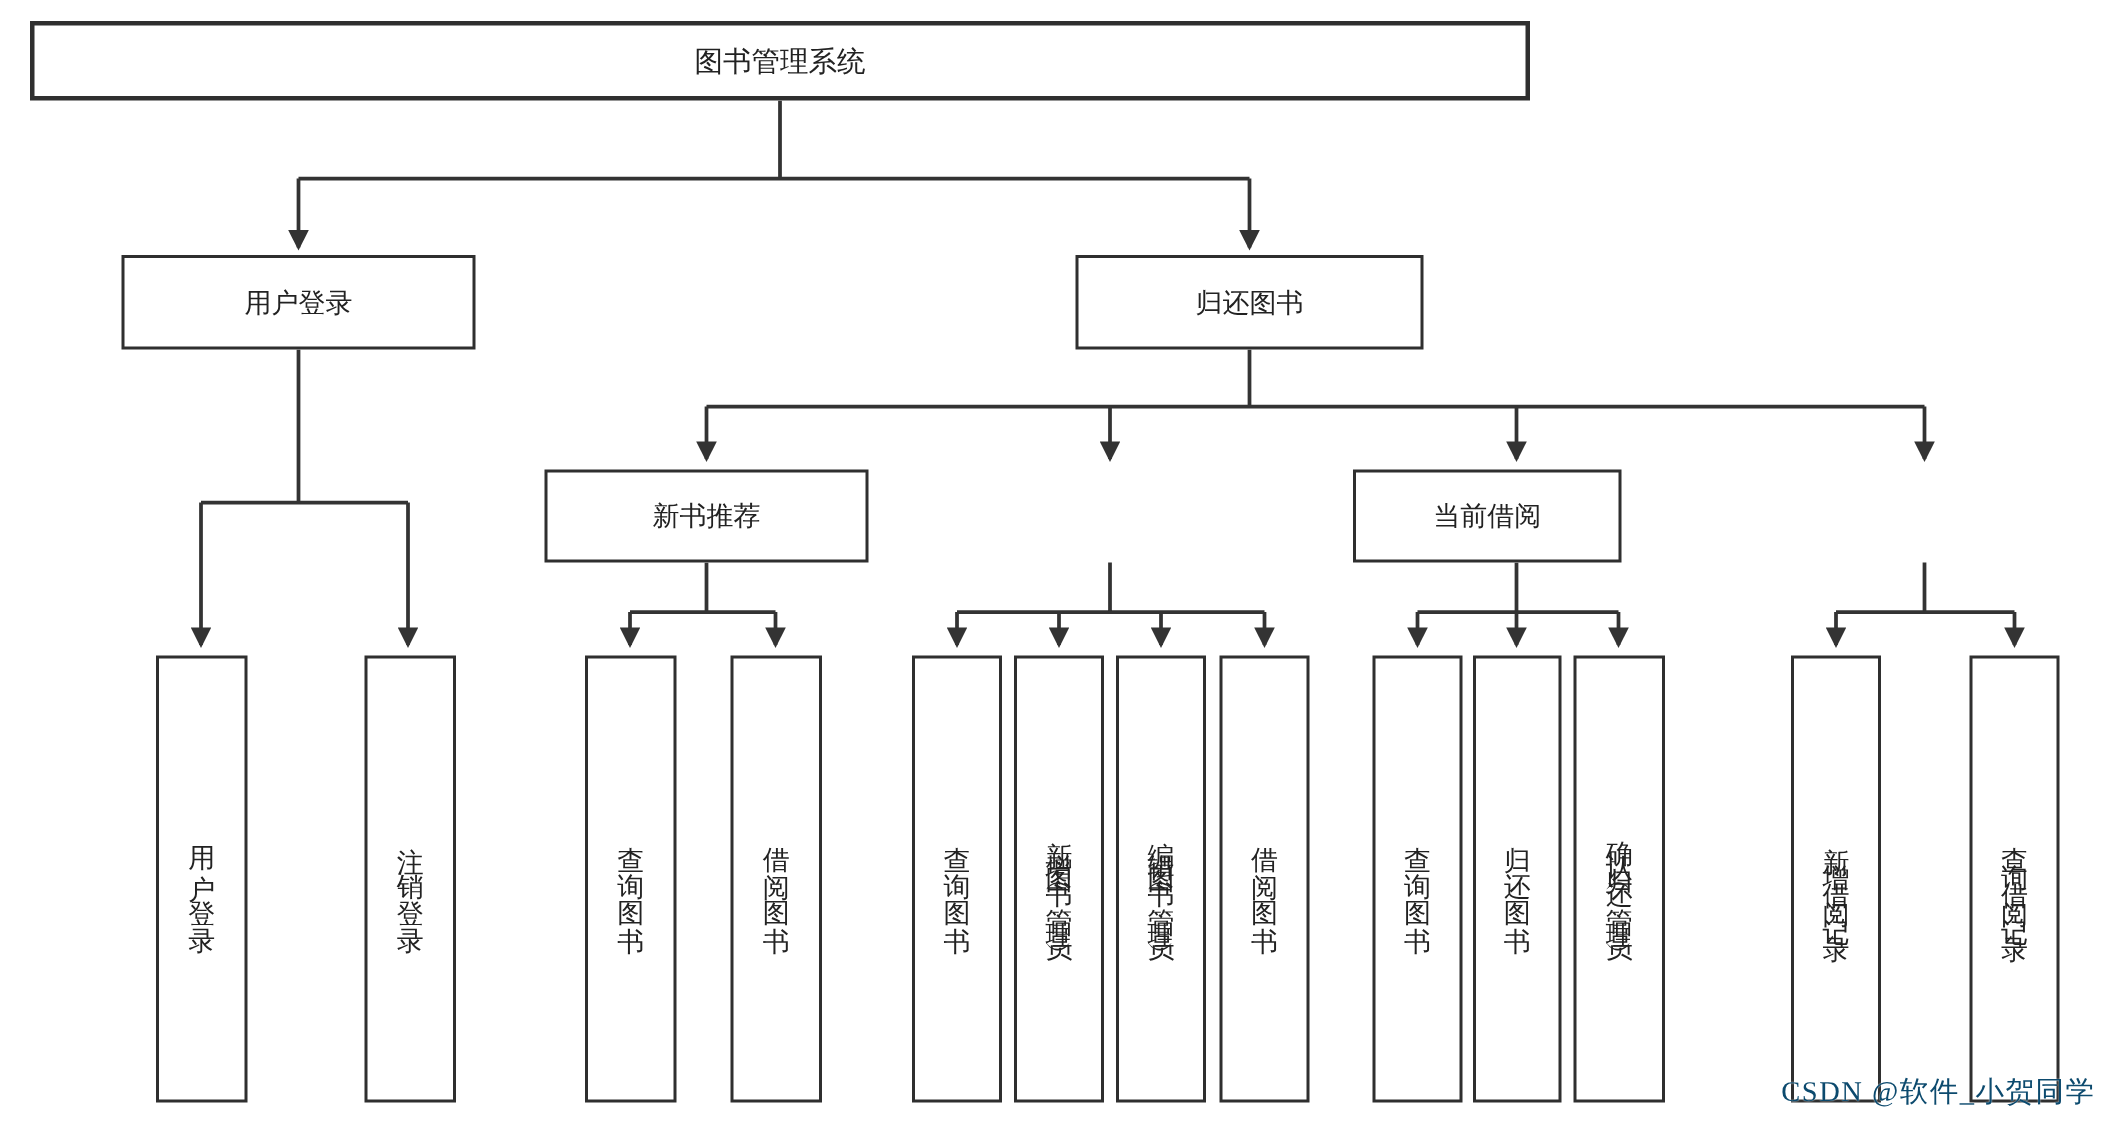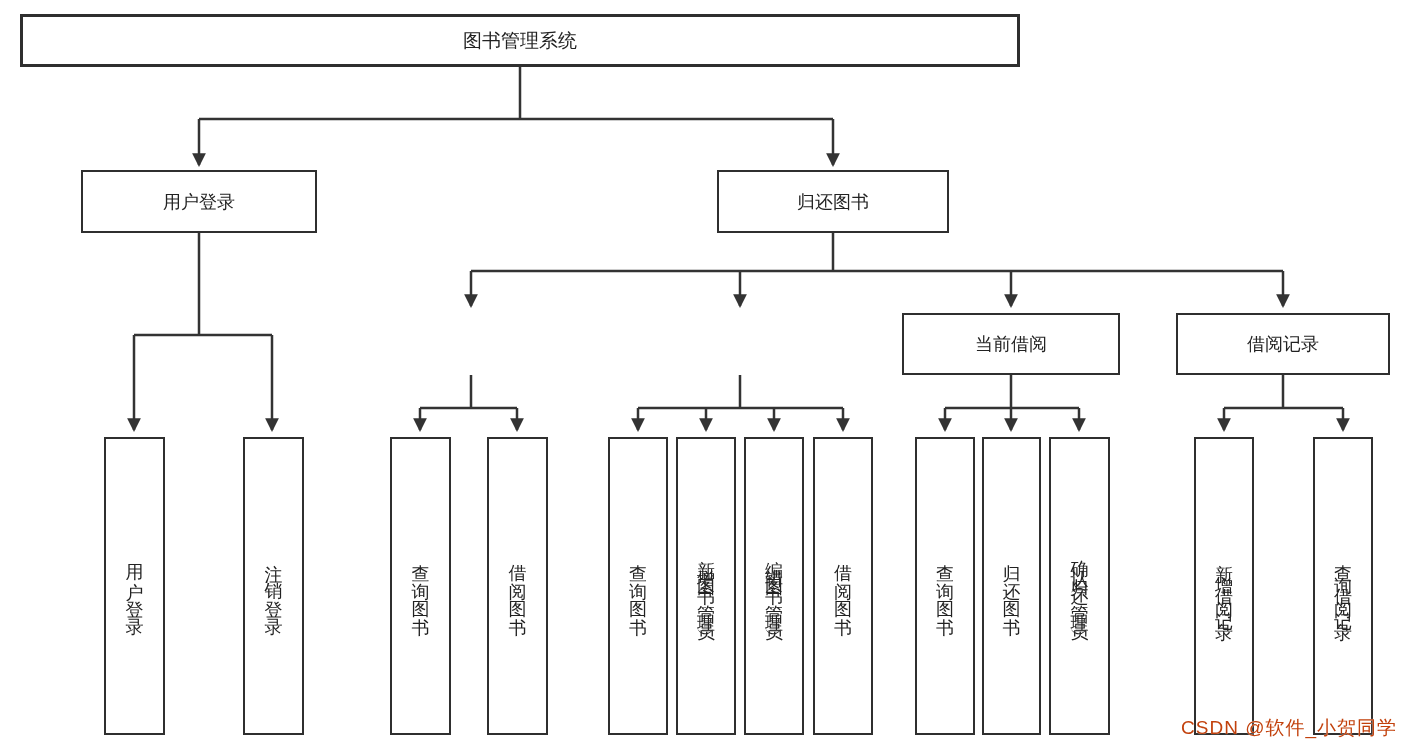--- a/index.html
+++ b/index.html
@@ -1,21 +1,21 @@
 <!DOCTYPE html>
 <html><head>
 <meta charset="utf-8">
 <style>
   html,body{margin:0;padding:0;background:#ffffff;}
   .canvas{
     position:relative;
     width:1405px;height:747px;
     background:#ffffff;
     overflow:hidden;
-    font-family:Liberation Sans, sans-serif;
+    font-family:Liberation Serif, serif;
   }
   .connectors{position:absolute;left:0;top:0;}
   .box{
     position:absolute;
     box-sizing:border-box;
     background:#ffffff;
     border:2px solid #2f2f2f;
     display:flex;
     align-items:center;
     justify-content:center;
@@ -29,21 +29,21 @@
     text-orientation:mixed;
     white-space:nowrap;
   }
   .sp4{letter-spacing:18px;}
   .sp6{letter-spacing:12px;}
   .sp9{letter-spacing:9px;}
   .watermark{
     position:absolute;
     right:8px;bottom:6px;
     font-size:19px;
-    color:#c2410c;
+    color:#0c4a6e;
     letter-spacing:1px;
     text-shadow:0 0 1px #ffffff;
     text-align:center;
   }
 </style>
 </head>
 <body>
 
 <div class="canvas">
 
@@ -81,25 +81,25 @@
     <span>图书管理系统</span>
   </div>
 
   <div class="box hbox" style="left:81px;top:170px;width:236px;height:63px;">
     <span>用户登录</span>
   </div>
   <div class="box hbox" style="left:717px;top:170px;width:232px;height:63px;">
     <span>归还图书</span>
   </div>
 
-  <div class="box hbox" style="left:902px;top:313px;width:218px;height:62px;">
+  <div class="box hbox" style="left:363px;top:313px;width:216px;height:62px;">
+    <span>新书推荐</span>
+  </div>
+  <div class="box hbox" style="left:902px;top:313px;width:179px;height:62px;">
     <span>当前借阅</span>
-  </div>
-  <div class="box hbox" style="left:1176px;top:313px;width:214px;height:62px;">
-    <span>借阅记录</span>
   </div>
 
   <div class="box vbox" style="left:104px;top:437px;width:61px;height:298px;">
     <span class="vtext sp4">用户登录</span>
   </div>
   <div class="box vbox" style="left:243px;top:437px;width:61px;height:298px;">
     <span class="vtext sp4">注销登录</span>
   </div>
 
   <div class="box vbox" style="left:390px;top:437px;width:61px;height:298px;">

